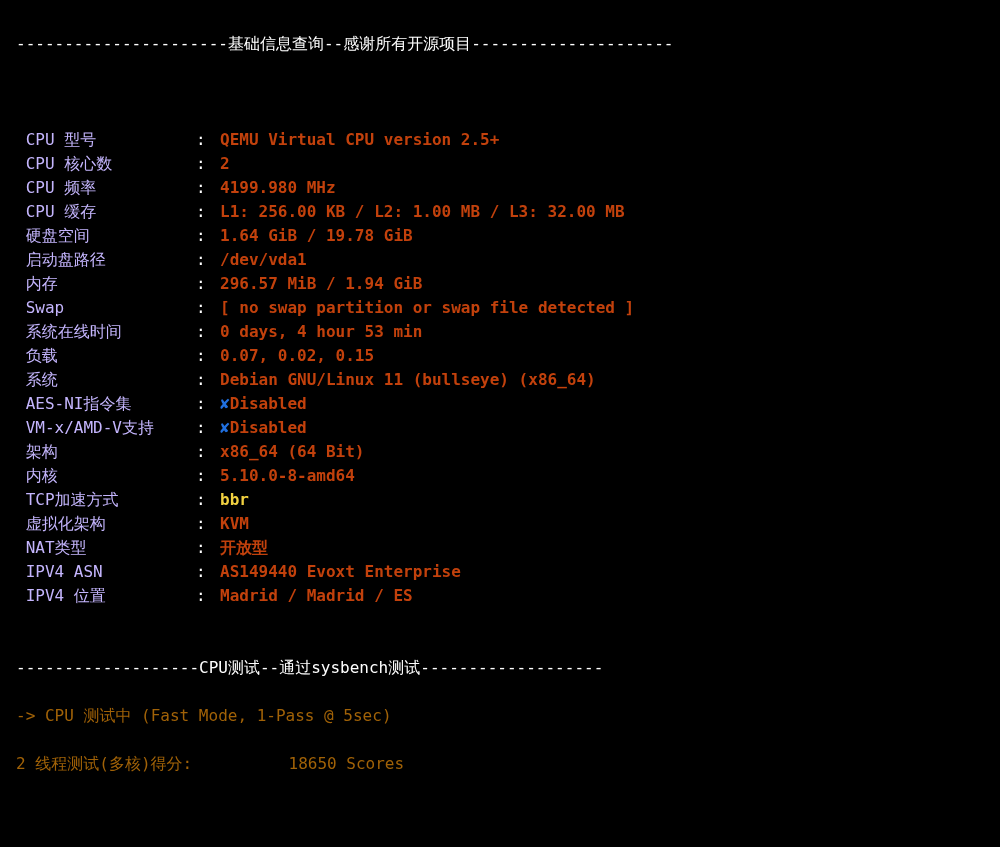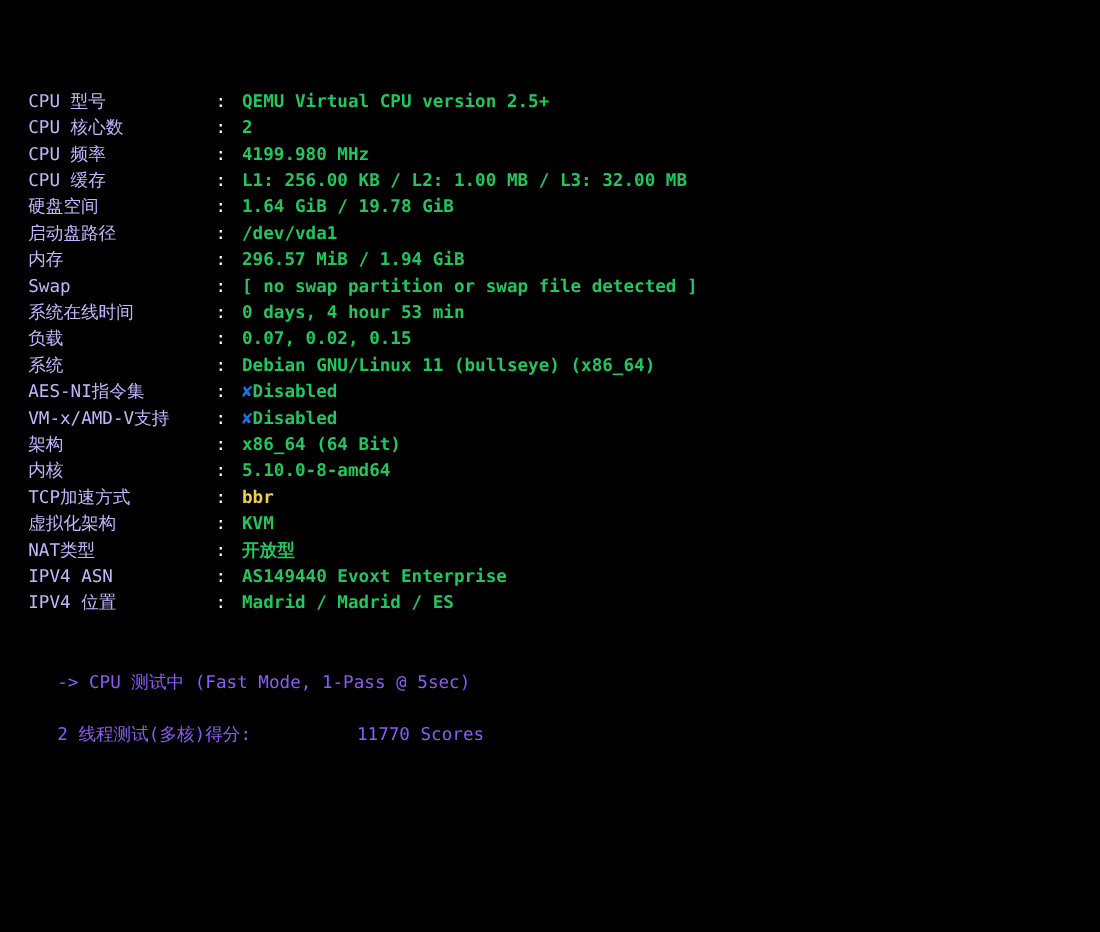--- a/index.html
+++ b/index.html
@@ -23,31 +23,30 @@
     color: #ffffff;
   }
   .label {
     color: #c4b5fd;
     display: inline-block;
   }
   .colon {
     color: #ffffff;
   }
   .cyan {
-    color: #22c55e;
+    color: #c2410c;
     font-weight: bold;
   }
   .yellow {
     color: #f0d040;
     font-weight: bold;
     text-align: center;
   }
   .white {
-    color: #8b5cf6;
-    margin-left: 36px;
+    color: #a16207;
   }
   .row {
     display: block;
     height: 24px;
   }
   .x-icon {
     color: #2070e0;
     font-weight: bold;
   }
   .watermark {
@@ -63,26 +62,28 @@
     top: 423px;
   }
   
   .col-label { display:inline-block; width: 180px; }
   .col-colon { display:inline-block; width: 24px; }
 </style>
 </head>
 <body>
 
 <div class="terminal">
+<div class="row divider">----------------------基础信息查询--感谢所有开源项目---------------------</div>
 
 
 <div id="basic-rows"><div class="row"><span class="label col-label"> CPU 型号</span><span class="colon col-colon">: </span><span class="cyan">QEMU Virtual CPU version 2.5+</span></div><div class="row"><span class="label col-label"> CPU 核心数</span><span class="colon col-colon">: </span><span class="cyan">2</span></div><div class="row"><span class="label col-label"> CPU 频率</span><span class="colon col-colon">: </span><span class="cyan">4199.980 MHz</span></div><div class="row"><span class="label col-label"> CPU 缓存</span><span class="colon col-colon">: </span><span class="cyan">L1: 256.00 KB / L2: 1.00 MB / L3: 32.00 MB</span></div><div class="row"><span class="label col-label"> 硬盘空间</span><span class="colon col-colon">: </span><span class="cyan">1.64 GiB / 19.78 GiB</span></div><div class="row"><span class="label col-label"> 启动盘路径</span><span class="colon col-colon">: </span><span class="cyan">/dev/vda1</span></div><div class="row"><span class="label col-label"> 内存</span><span class="colon col-colon">: </span><span class="cyan">296.57 MiB / 1.94 GiB</span></div><div class="row"><span class="label col-label"> Swap</span><span class="colon col-colon">: </span><span class="cyan">[ no swap partition or swap file detected ]</span></div><div class="row"><span class="label col-label"> 系统在线时间</span><span class="colon col-colon">: </span><span class="cyan">0 days, 4 hour 53 min</span></div><div class="row"><span class="label col-label"> 负载</span><span class="colon col-colon">: </span><span class="cyan">0.07, 0.02, 0.15</span></div><div class="row"><span class="label col-label"> 系统</span><span class="colon col-colon">: </span><span class="cyan">Debian GNU/Linux 11 (bullseye) (x86_64)</span></div><div class="row"><span class="label col-label"> AES-NI指令集</span><span class="colon col-colon">: </span><span class="x-icon">✘</span><span class="cyan">Disabled</span></div><div class="row"><span class="label col-label"> VM-x/AMD-V支持</span><span class="colon col-colon">: </span><span class="x-icon">✘</span><span class="cyan">Disabled</span></div><div class="row"><span class="label col-label"> 架构</span><span class="colon col-colon">: </span><span class="cyan">x86_64 (64 Bit)</span></div><div class="row"><span class="label col-label"> 内核</span><span class="colon col-colon">: </span><span class="cyan">5.10.0-8-amd64</span></div><div class="row"><span class="label col-label"> TCP加速方式</span><span class="colon col-colon">: </span><span class="yellow">bbr</span></div><div class="row"><span class="label col-label"> 虚拟化架构</span><span class="colon col-colon">: </span><span class="cyan">KVM</span></div><div class="row"><span class="label col-label"> NAT类型</span><span class="colon col-colon">: </span><span class="cyan">开放型</span></div><div class="row"><span class="label col-label"> IPV4 ASN</span><span class="colon col-colon">: </span><span class="cyan">AS149440 Evoxt Enterprise</span></div><div class="row"><span class="label col-label"> IPV4 位置</span><span class="colon col-colon">: </span><span class="cyan">Madrid / Madrid / ES</span></div></div>
 
+<div class="row divider">-------------------CPU测试--通过sysbench测试-------------------</div>
 <div class="row white">-&gt; CPU 测试中 (Fast Mode, 1-Pass @ 5sec)</div>
-<div class="row white">2 线程测试(多核)得分:          11770 Scores</div>
+<div class="row white">2 线程测试(多核)得分:          18650 Scores</div>
 
 
 
 
 
 
 
 
 
 

